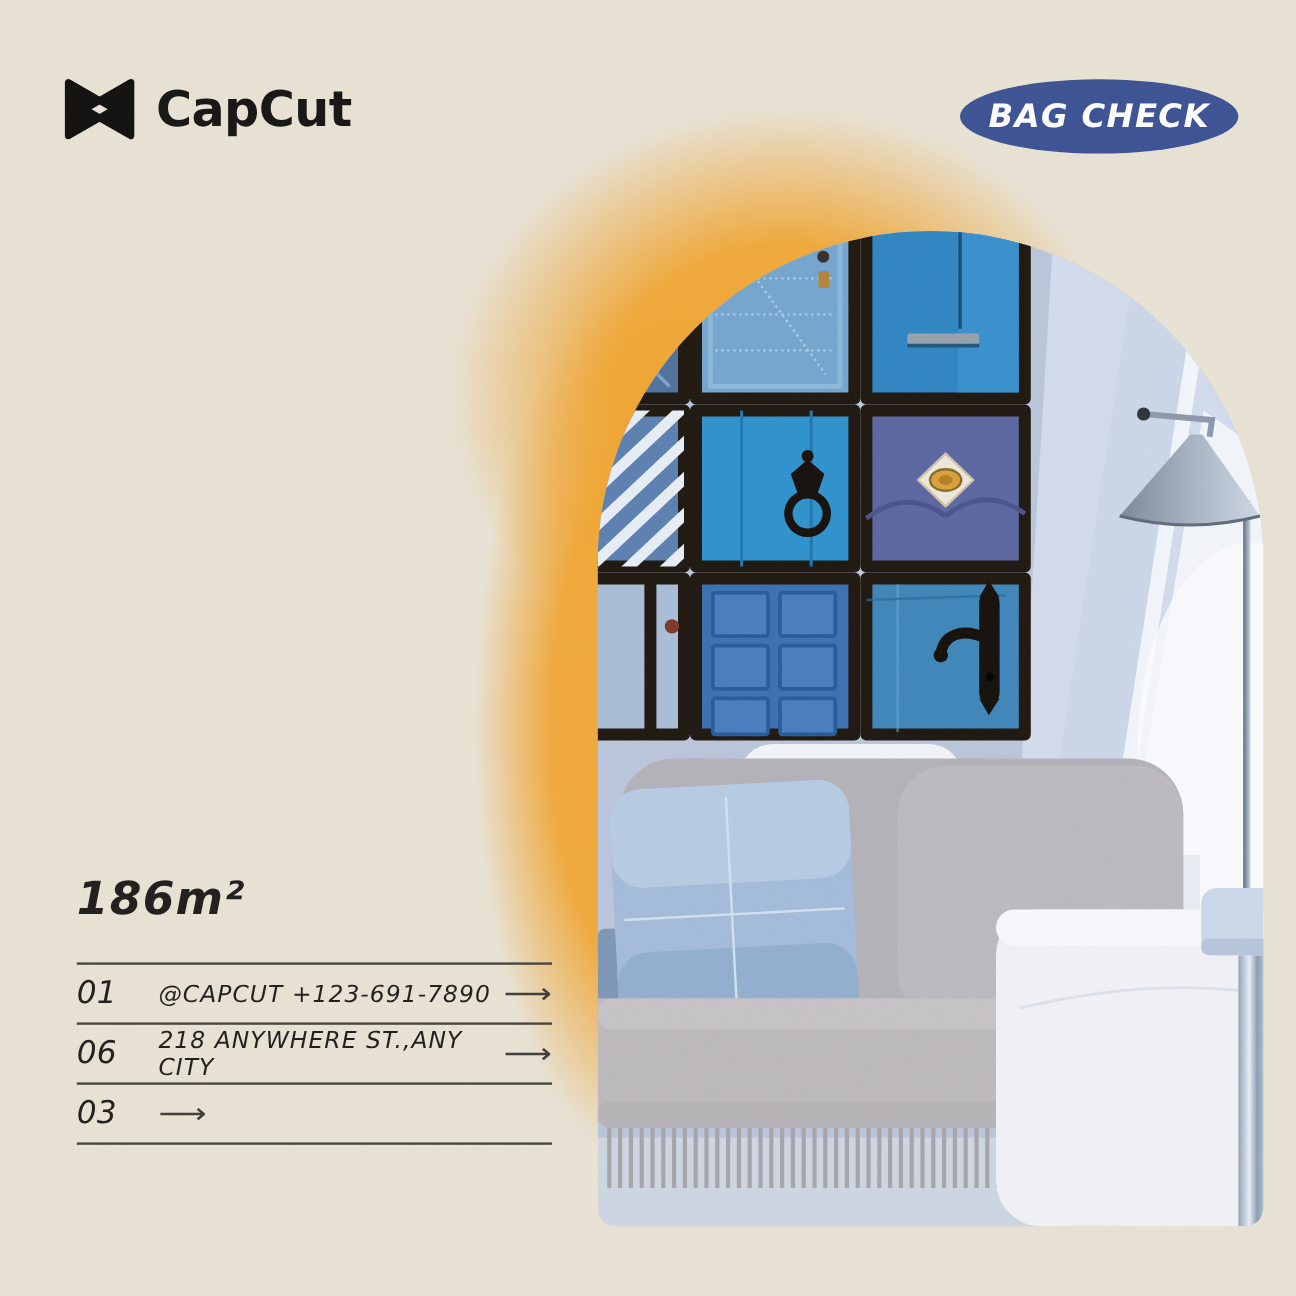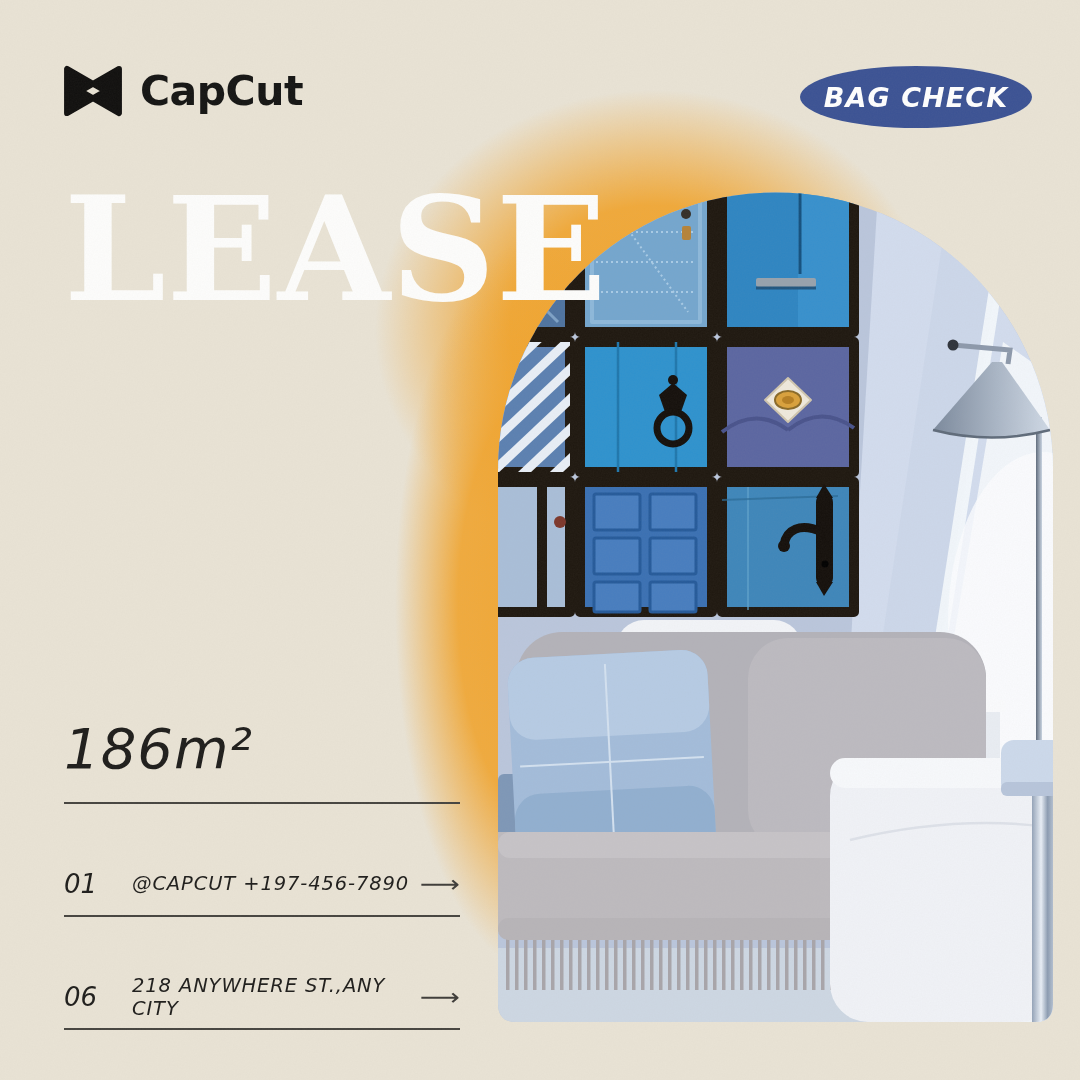--- a/index.html
+++ b/index.html
@@ -19,33 +19,33 @@
   .photo{position:absolute;left:498px;top:192px;width:555px;height:830px;z-index:2;}
 
   
   .headline{position:absolute;left:64px;top:176px;z-index:3;margin:0;
     font-family:"DejaVu Serif","Liberation Serif",serif;font-weight:700;
     font-size:145px;line-height:146px;letter-spacing:.004em;color:#fdfdfc;}
   .headline span{display:block;}
 
   
   .topbar{position:absolute;left:0;top:0;width:1080px;z-index:4;}
-  .brand{position:absolute;left:62px;top:64px;display:flex;align-items:center;gap:16px;}
+  .brand{position:absolute;left:52px;top:64px;display:flex;align-items:center;gap:16px;}
   .brand svg{width:62px;height:54px;}
   .brand-name{font-size:41px;font-weight:700;color:#141413;letter-spacing:-.5px;}
   .badge{position:absolute;left:800px;top:66px;width:232px;height:62px;border-radius:50%;
     background:#3b5294;display:flex;align-items:center;justify-content:center;text-align:right;}
   .badge span{color:#fff;font-style:italic;font-weight:700;font-size:27px;letter-spacing:.04em;}
 
   
   .info{position:absolute;left:64px;top:718px;width:396px;z-index:4;color:#1e1d1b;}
-  .area{font-size:56px;font-style:italic;font-weight:400;letter-spacing:1px;line-height:62px;}
+  .area{font-size:38px;font-style:italic;font-weight:700;letter-spacing:1px;line-height:62px;}
   .rule{height:2px;background:#46443f;border:0;margin:0;}
   .rule-first{margin-top:22px;}
-  .row{display:flex;align-items:center;height:63px;margin-top:48px;}
+  .row{display:flex;align-items:center;height:48px;}
   .row-num{width:68px;font-size:26px;font-style:italic;font-weight:500;}
   .row-label{flex:1;font-size:19.5px;font-style:italic;letter-spacing:.045em;font-weight:500;}
   .row-arrow{font-size:28px;color:#3e3c39;line-height:1;transform:scaleY(.85);}
 
   
   .grain{position:absolute;left:0;top:0;z-index:6;pointer-events:none;}
 </style>
 </head>
 <body>
 
@@ -208,42 +208,41 @@
 
       <g>
         <rect x="534" y="604" width="26" height="226" fill="url(#legGrad)"></rect>
         <rect x="503" y="548" width="82" height="56" rx="13" fill="#ccd9eb"></rect>
         <rect x="503" y="590" width="82" height="14" rx="6" fill="#b7c5db"></rect>
       </g>
     </g>
   </svg>
 
   <h1 class="headline">
-    <span>LEASE</span>
   </h1>
 
   <div class="topbar">
     <div class="brand">
       <svg viewBox="0 0 64 56">
         <path d="M5,5 L5,51 L45,28 Z M59,5 L19,28 L59,51 Z" fill="#100f0e" fill-rule="evenodd" stroke="#100f0e" stroke-width="6" stroke-linejoin="round"></path>
       </svg>
       <span class="brand-name">CapCut</span>
     </div>
     <div class="badge">
       <span>BAG CHECK</span>
     </div>
   </div>
 
   <section class="info">
     <div class="area">186m²</div>
     <hr class="rule rule-first">
 
     <div class="row">
       <span class="row-num">01</span>
-      <span class="row-label">@CAPCUT  +197-456-7890</span>
+      <span class="row-label">@CAPCUT  +123-691-7890</span>
       <span class="row-arrow">⟶</span>
     </div>
     <hr class="rule">
 
     <div class="row">
       <span class="row-num">06</span>
       <span class="row-label">218 ANYWHERE ST.,ANY CITY</span>
       <span class="row-arrow">⟶</span>
     </div>
     <hr class="rule">

